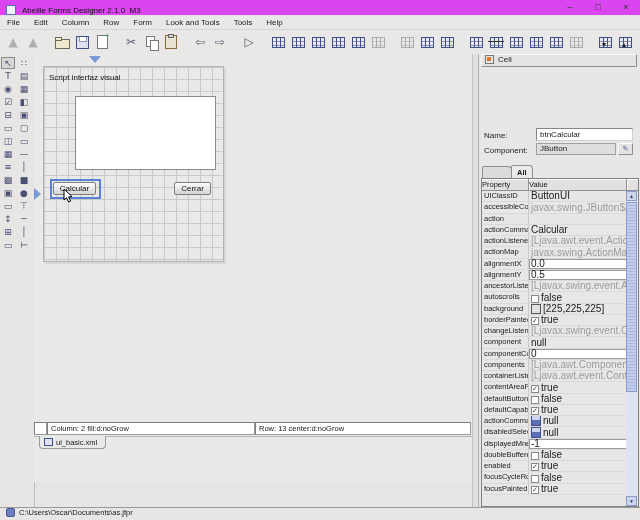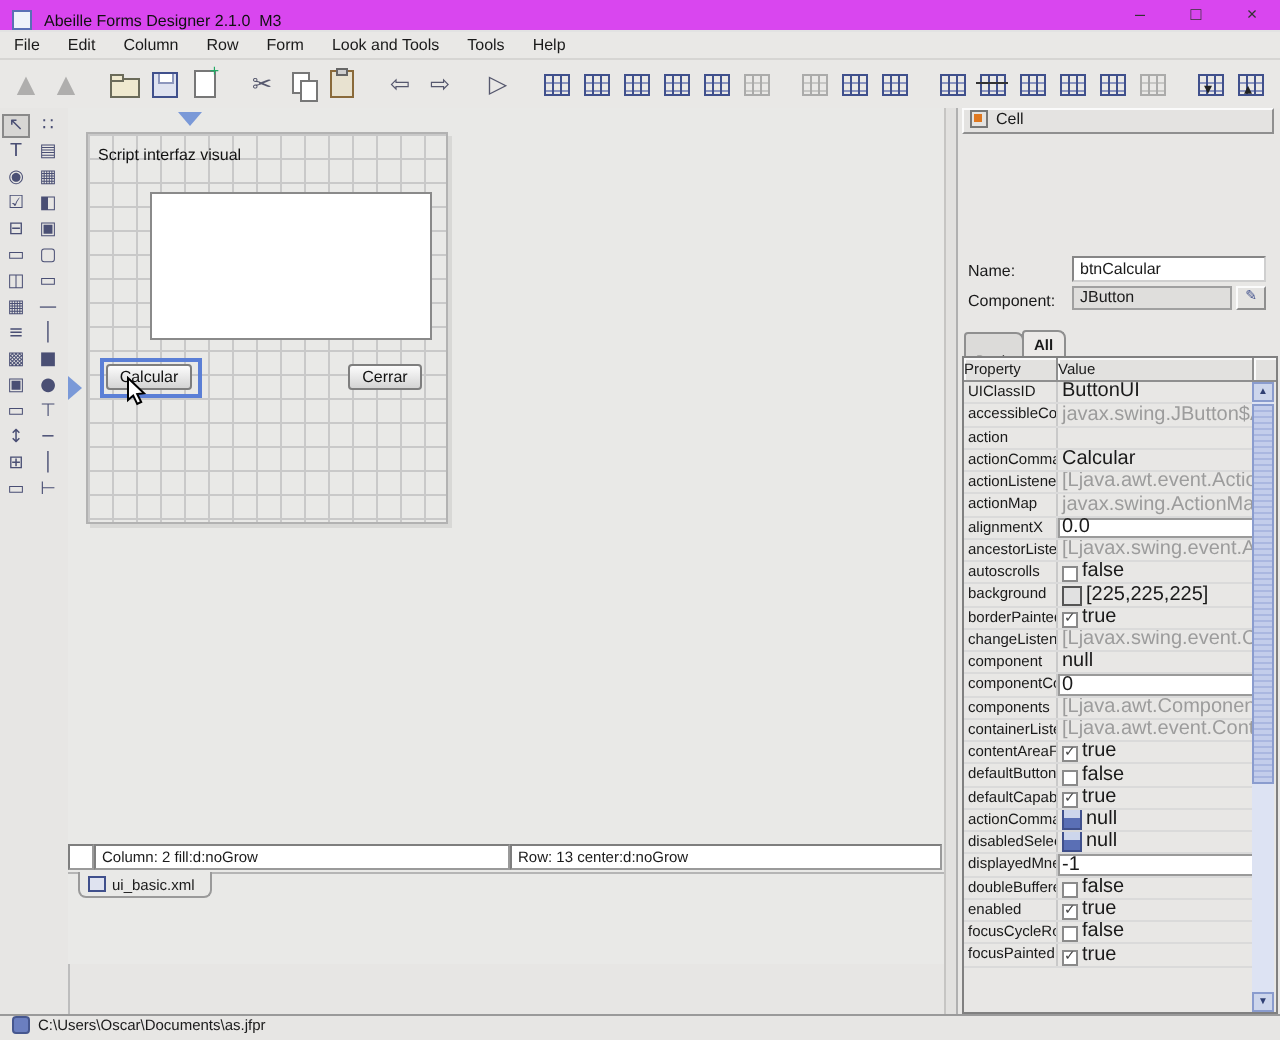--- a/index.html
+++ b/index.html
@@ -552,20 +552,27 @@
         </div>
 
         <div class="prow" data-kind="edit">
           <div class="pname">alignmentX</div>
           <div class="pval">
 
             <span class="vtext">0.0</span>
           </div>
         </div>
 
+        <div class="prow" data-kind="edit">
+          <div class="pname">alignmentY</div>
+          <div class="pval">
+
+            <span class="vtext">0.5</span>
+          </div>
+        </div>
 
         <div class="prow" data-kind="gray">
           <div class="pname">ancestorListeners</div>
           <div class="pval">
 
             <span class="vtext">[Ljavax.swing.event.AncestorListe</span>
           </div>
         </div>
 
         <div class="prow" data-kind="check">

